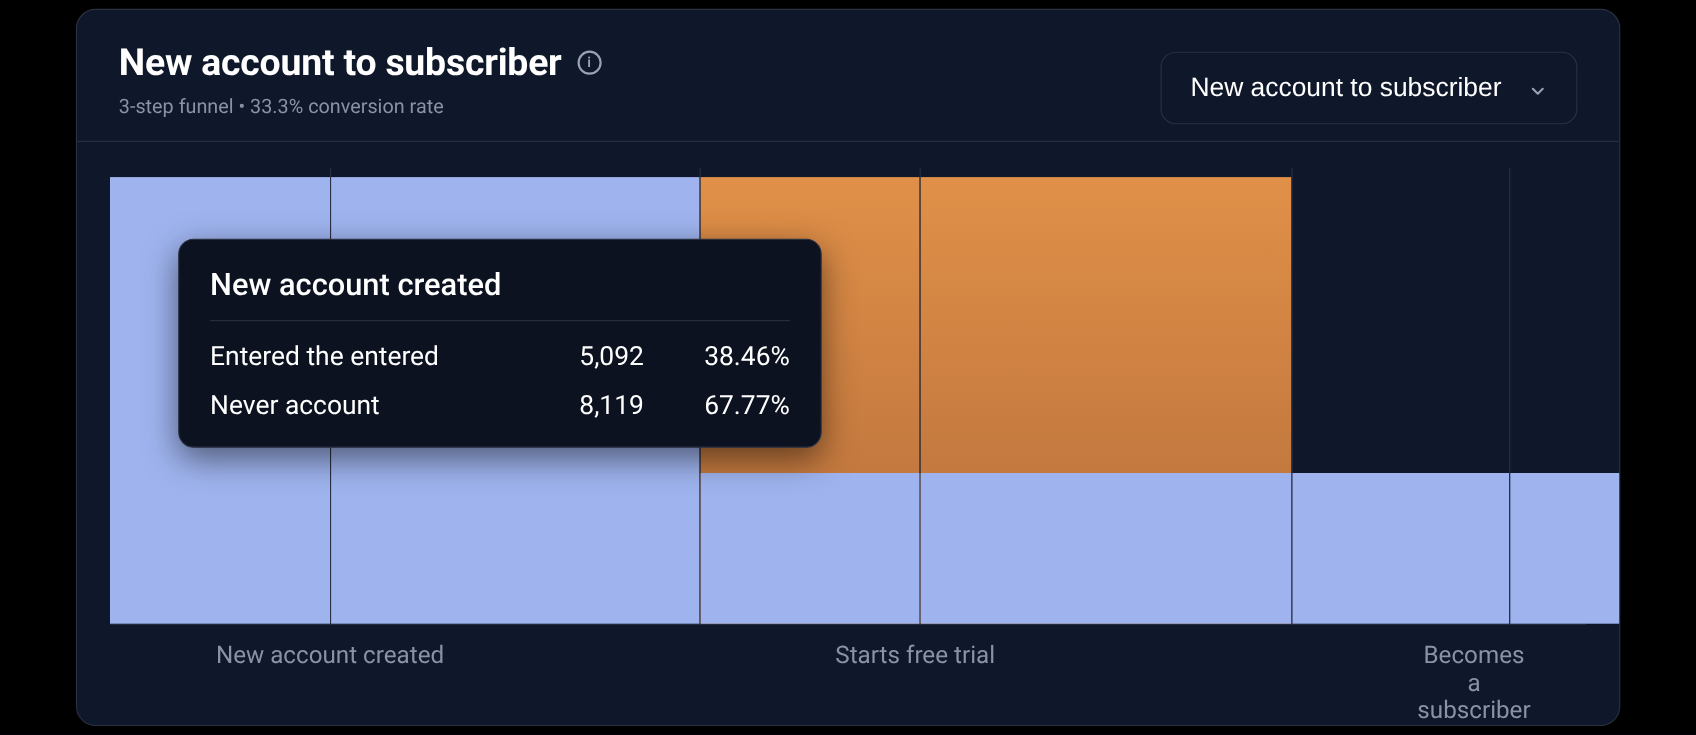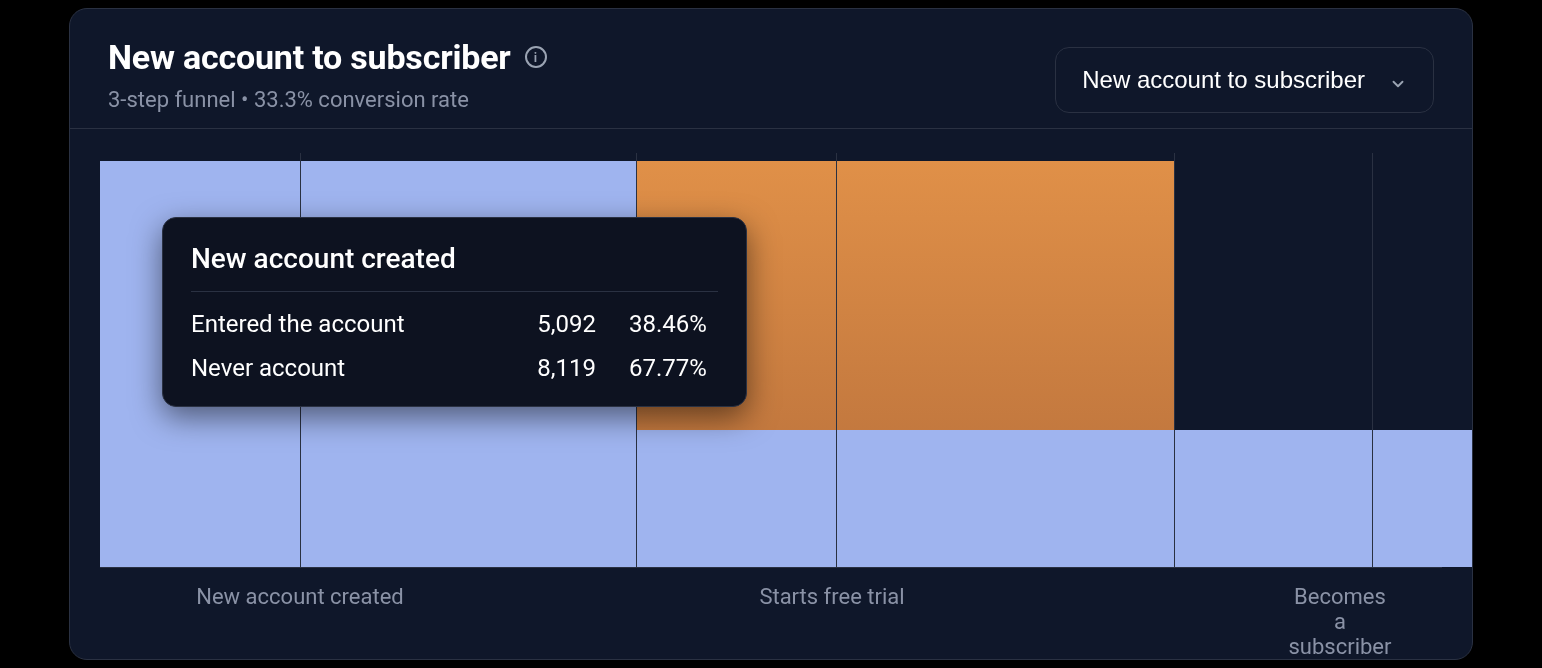--- a/index.html
+++ b/index.html
@@ -42,21 +42,21 @@
     border: 2px solid #9aa3b2;
     border-radius: 50%;
     display: flex; align-items: center; justify-content: center;
     color: #9aa3b2;
     font-size: 13px;
     font-weight: 600;
     line-height: 1;
   }
   .subtitle {
     color: #8a92a6;
-    font-size: 22px;
+    font-size: 18px;
     font-weight: 400;
   }
   .selector {
     margin-top: 10px;
     height: 66px;
     padding: 0 26px;
     border: 1px solid #2a3142;
     border-radius: 14px;
     display: flex;
     align-items: center;
@@ -147,22 +147,22 @@
   .tooltip-rows { margin-top: 18px; display: flex; flex-direction: column; gap: 16px; }
   .trow {
     display: grid;
     grid-template-columns: 1fr auto auto;
     column-gap: 22px;
     align-items: baseline;
     color: #ffffff;
     font-size: 24px;
   }
   .trow .lbl { font-weight: 400; }
-  .trow .num { text-align: right; min-width: 80px; }
-  .trow .pct { text-align: center; min-width: 100px; }
+  .trow .num { text-align: center; min-width: 80px; }
+  .trow .pct { text-align: right; min-width: 100px; }
 </style>
 </head>
 <body>
 
 <div class="card">
 
   <div class="header">
     <div class="title-block">
       <div class="title-row">
         <span class="title">New account to subscriber</span>
@@ -211,21 +211,21 @@
     <div class="x-labels">
       <span class="x-label" style="left:200px">New account created</span>
       <span class="x-label" style="left:732px">Starts free trial</span>
       <span class="x-label" style="left:1240px">Becomes a subscriber</span>
     </div>
 
     <div class="tooltip">
       <div class="tooltip-title">New account created</div>
       <div class="tooltip-rows">
         <div class="trow">
-          <span class="lbl">Entered the account</span>
+          <span class="lbl">Entered the entered</span>
           <span class="num">5,092</span>
           <span class="pct">38.46%</span>
         </div>
         <div class="trow">
           <span class="lbl">Never account</span>
           <span class="num">8,119</span>
           <span class="pct">67.77%</span>
         </div>
       </div>
     </div>

